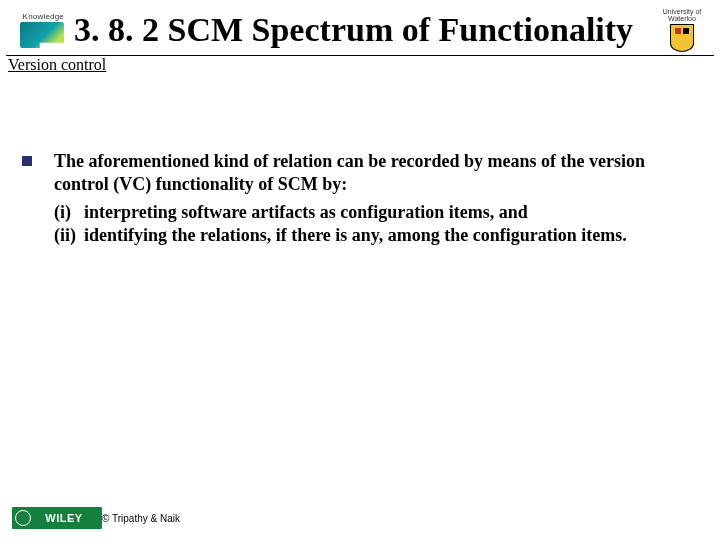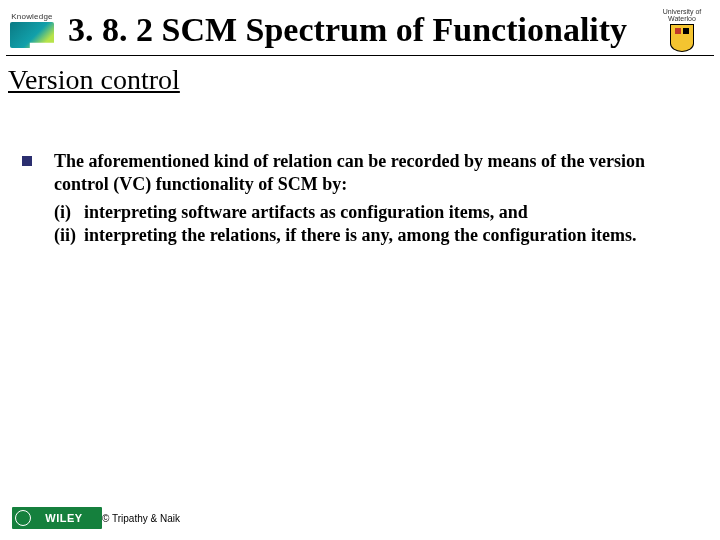--- a/index.html
+++ b/index.html
@@ -1,33 +1,33 @@
 <!DOCTYPE html>
 <html><head>
 <meta charset="utf-8">
 <style>
   * { margin: 0; padding: 0; box-sizing: border-box; }
   html, body { width: 720px; height: 540px; background: #ffffff; font-family: "Times New Roman", Times, serif; color: #000; }
   .slide { position: relative; width: 720px; height: 540px; }
 
   
   .header { position: absolute; top: 6px; left: 0; right: 0; height: 48px; display: flex; align-items: center; }
-  .logo-left { width: 52px; height: 40px; margin-left: 6px; display: flex; flex-direction: column; align-items: center; justify-content: center; }
+  .logo-left { width: 52px; height: 40px; margin-left: 12px; display: flex; flex-direction: column; align-items: flex-end; justify-content: center; }
   .logo-left .kn { font: 8px Arial, sans-serif; color: #333; letter-spacing: 0.2px; }
   .logo-left .swoosh { width: 44px; height: 26px; background: linear-gradient(135deg, #0a7a84 0%, #12a0aa 55%, #b7e34a 80%); clip-path: polygon(0% 0%, 100% 0%, 100% 80%, 45% 80%, 45% 100%, 0% 100%); border-radius: 2px; margin-top: 1px; }
   .title { flex: 1; text-align: left; padding-left: 10px; font-size: 34px; font-weight: bold; }
   .logo-right { width: 60px; height: 44px; margin-right: 8px; display: flex; flex-direction: column; align-items: center; justify-content: flex-start; }
   .logo-right .uni { font: 7px Arial, sans-serif; color: #333; }
   .logo-right .crest { width: 24px; height: 28px; margin-top: 2px; background: #f4c430; border: 1px solid #000; border-radius: 0 0 50% 50% / 0 0 30% 30%; position: relative; }
   .logo-right .crest::before { content:""; position:absolute; top:3px; left:4px; width:6px; height:6px; background:#c0392b; }
   .logo-right .crest::after { content:""; position:absolute; top:3px; right:4px; width:6px; height:6px; background:#000; }
 
   .hr { position: absolute; left: 6px; right: 6px; top: 55px; height: 1px; background: #000; }
 
-  .subtitle { position: absolute; left: 8px; top: 64px; font-size: 28px; text-decoration: underline; }
+  .subtitle { position: absolute; left: 8px; top: 56px; font-size: 16px; text-decoration: underline; }
 
   .body { position: absolute; left: 18px; right: 30px; top: 150px; font-size: 18px; line-height: 1.25; font-family: Liberation Serif, serif; }
   .bullet-row { display: flex; align-items: flex-start; }
   .bullet-row .sq { width: 10px; height: 10px; background: #2b2e6f; margin-top: 6px; margin-right: 22px; margin-left: 4px; flex: 0 0 auto; }
   .bullet-row .bt { font-weight: bold; }
   .sublist { margin-left: 36px; margin-top: 6px; font-weight: bold; }
   .sub-item { display: flex; }
   .sub-item .num { width: 30px; flex: 0 0 auto; }
 
   
@@ -65,21 +65,21 @@
       <div class="sq"></div>
       <div class="bt">The aforementioned kind of relation can be recorded by means of the version control (VC) functionality of SCM by:</div>
     </div>
     <div class="sublist">
       <div class="sub-item">
         <div class="num">(i)</div>
         <div>interpreting software artifacts as configuration items, and</div>
       </div>
       <div class="sub-item">
         <div class="num">(ii)</div>
-        <div>interpreting the relations, if there is any, among the configuration items.</div>
+        <div>identifying the relations, if there is any, among the configuration items.</div>
       </div>
     </div>
   </div>
 
   <div class="footer">
     <div class="wiley">
       <span style="margin-left:14px;">WILEY</span>
     </div>
     <div class="foot-right">© Tripathy &amp; Naik</div>
   </div>

